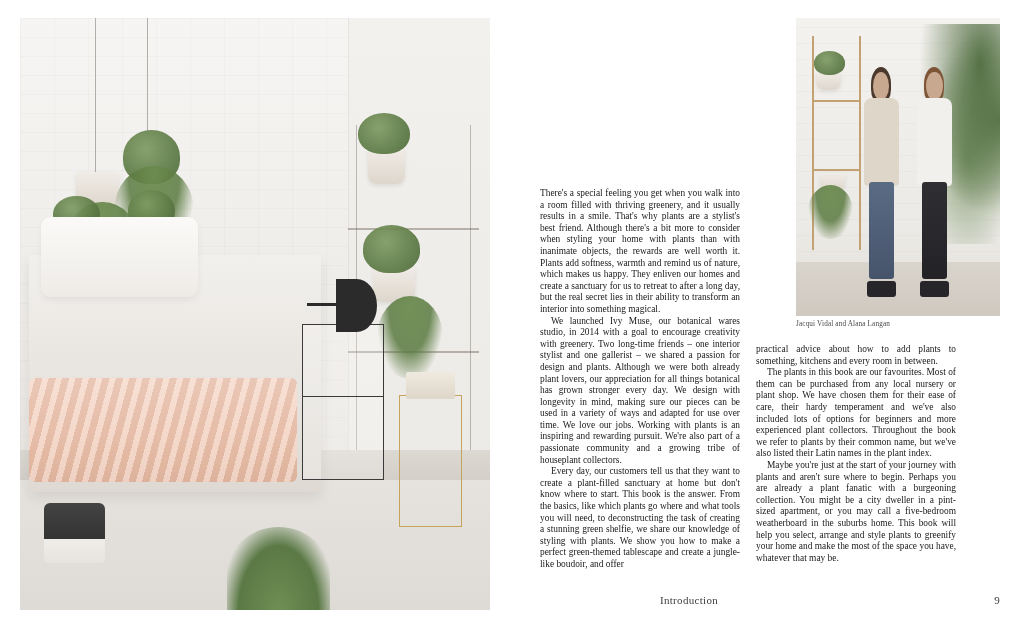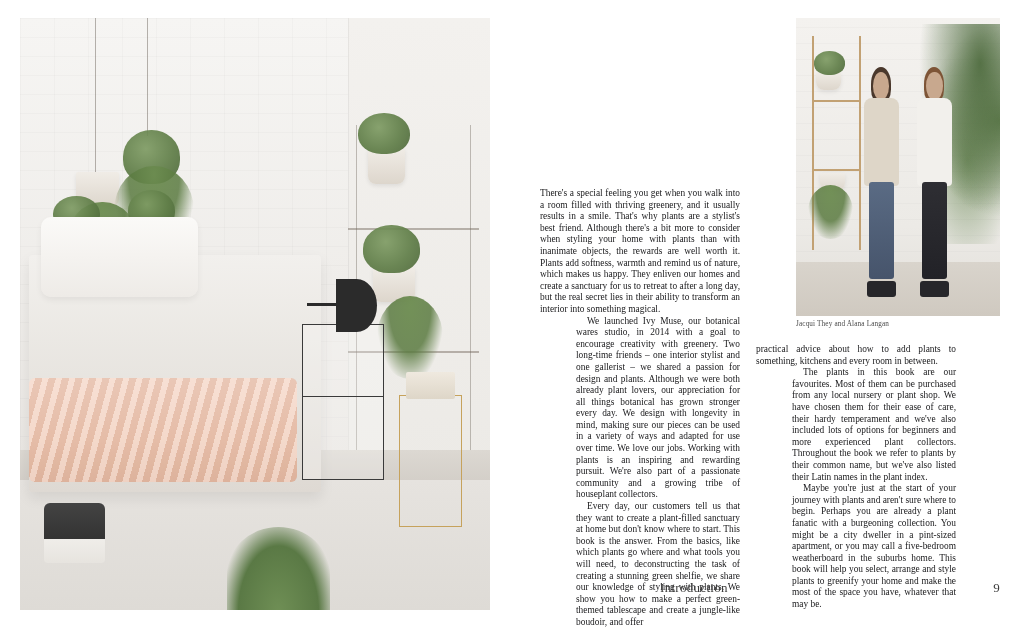--- a/index.html
+++ b/index.html
@@ -372,34 +372,34 @@
   .col {
     position: absolute;
     width: 200px;
     font-size: 9.4px;
     line-height: 11.6px;
     text-align: justify;
     color: #19191b;
     hyphens: auto;
   }
   .col p { margin: 0; }
-  .col p + p { text-indent: 11px; margin-left: 36px; }
+  .col p + p { text-indent: 11px; }
   .col-left {
     left: 40px;
     top: 188px;
   }
   .col-right {
     left: 256px;
     top: 344px;
   }
 
   .folio {
     position: absolute;
-    bottom: 32px;
-    font-size: 13px;
+    bottom: 22px;
+    font-size: 11px;
     color: #3c3c3c;
     letter-spacing: 0.3px;
   }
   .folio-label {
     left: 160px;
   }
   .folio-number {
     right: 20px;
   }
 </style>
@@ -479,21 +479,21 @@
         <div class="person p2">
           <span class="hair"></span>
           <span class="head"></span>
           <span class="top"></span>
           <span class="legs"></span>
           <span class="shoes"></span>
         </div>
       </div>
     </div>
 
-    <div class="photo-caption">Jacqui They and Alana Langan</div>
+    <div class="photo-caption">Jacqui Vidal and Alana Langan</div>
 
     <div class="col col-left">
       <p>There's a special feeling you get when you walk into a room filled with thriving greenery, and it usually results in a smile. That's why plants are a stylist's best friend. Although there's a bit more to consider when styling your home with plants than with inanimate objects, the rewards are well worth it. Plants add softness, warmth and remind us of nature, which makes us happy. They enliven our homes and create a sanctuary for us to retreat to after a long day, but the real secret lies in their ability to transform an interior into something magical.</p>
       <p>We launched Ivy Muse, our botanical wares studio, in 2014 with a goal to encourage creativity with greenery. Two long-time friends – one interior stylist and one gallerist – we shared a passion for design and plants. Although we were both already plant lovers, our appreciation for all things botanical has grown stronger every day. We design with longevity in mind, making sure our pieces can be used in a variety of ways and adapted for use over time. We love our jobs. Working with plants is an inspiring and rewarding pursuit. We're also part of a passionate community and a growing tribe of houseplant collectors.</p>
       <p>Every day, our customers tell us that they want to create a plant-filled sanctuary at home but don't know where to start. This book is the answer. From the basics, like which plants go where and what tools you will need, to deconstructing the task of creating a stunning green shelfie, we share our knowledge of styling with plants. We show you how to make a perfect green-themed tablescape and create a jungle-like boudoir, and offer</p>
     </div>
 
     <div class="col col-right">
       <p>practical advice about how to add plants to something, kitchens and every room in between.</p>
       <p>The plants in this book are our favourites. Most of them can be purchased from any local nursery or plant shop. We have chosen them for their ease of care, their hardy temperament and we've also included lots of options for beginners and more experienced plant collectors. Throughout the book we refer to plants by their common name, but we've also listed their Latin names in the plant index.</p>

